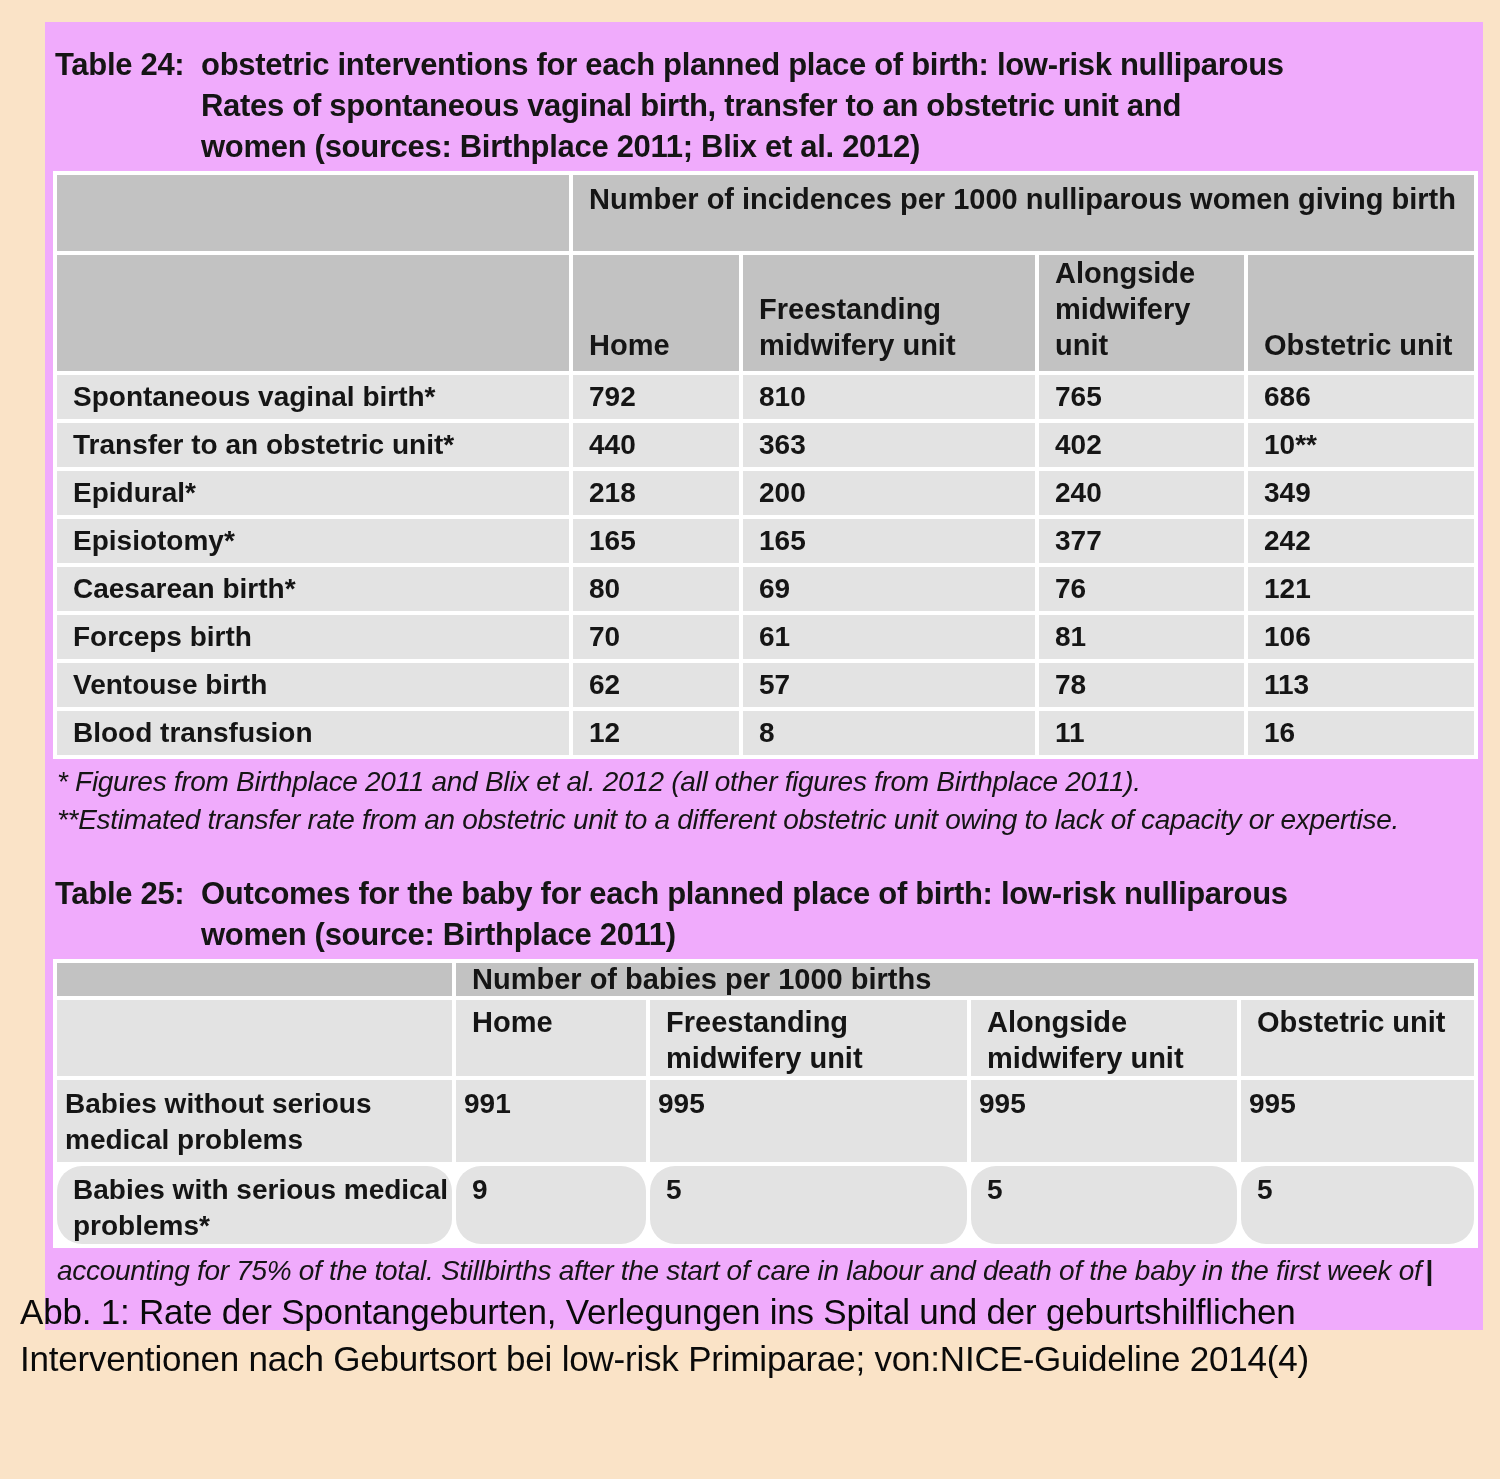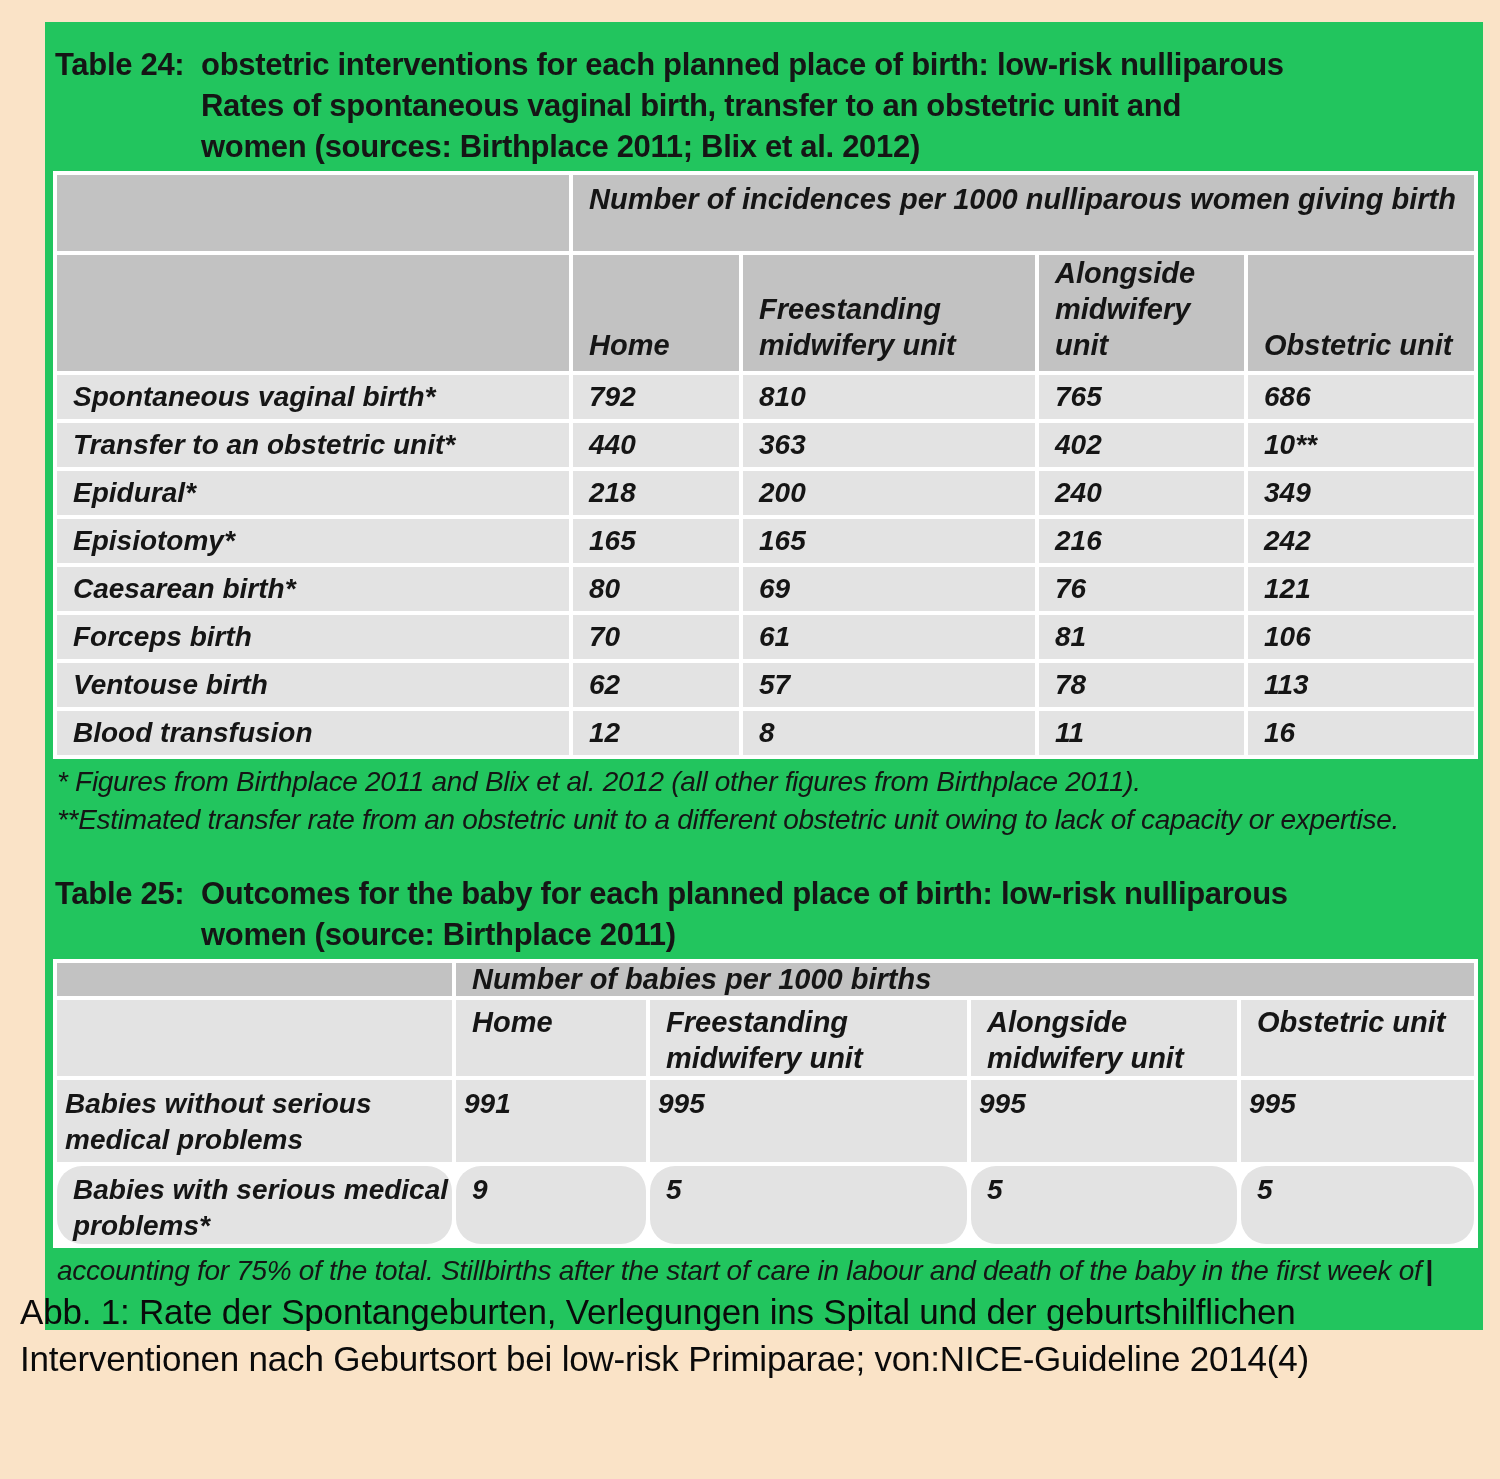--- a/index.html
+++ b/index.html
@@ -9,21 +9,21 @@
     background: #FAE3C7;
     font-family: "Liberation Sans", sans-serif;
     color: #151515;
     position: relative;
     overflow: hidden;
   }
   .panel {
     position: absolute;
     left: 45px; top: 22px;
     width: 1438px; height: 1308px;
-    background: #22c55e;
+    background: #f0abfc;
     padding: 22px 6px 0 8px;
   }
   
   .tbl-title {
     display: flex;
     font-weight: bold;
     font-size: 31px;
     line-height: 41px;
     letter-spacing: -0.3px;
     margin-left: 2px;
@@ -31,21 +31,20 @@
   .tbl-title .lbl { width: 146px; flex: none; }
   .tbl-title .lines { flex: 1; }
   
   table {
     border-collapse: separate;
     border-spacing: 4px;
     table-layout: fixed;
     width: 1425px;
     background: #ffffff;
     margin-top: 4px;
-    font-style: italic;
   }
   td {
     font-size: 28px;
     font-weight: bold;
     padding: 0 0 0 16px;
     overflow: hidden;
   }
   .hdr   { background: #C2C2C2; }
   .cell  { background: #E3E3E3; }
   .t24 .h1 td { height: 76px;  vertical-align: top;    font-size: 29px; padding-top: 6px;  line-height: 37px; }
@@ -130,21 +129,21 @@
         <td class="cell">Epidural*</td>
         <td class="cell">218</td>
         <td class="cell">200</td>
         <td class="cell">240</td>
         <td class="cell">349</td>
       </tr>
       <tr class="dr">
         <td class="cell">Episiotomy*</td>
         <td class="cell">165</td>
         <td class="cell">165</td>
-        <td class="cell">216</td>
+        <td class="cell">377</td>
         <td class="cell">242</td>
       </tr>
       <tr class="dr">
         <td class="cell">Caesarean birth*</td>
         <td class="cell">80</td>
         <td class="cell">69</td>
         <td class="cell">76</td>
         <td class="cell">121</td>
       </tr>
       <tr class="dr">

